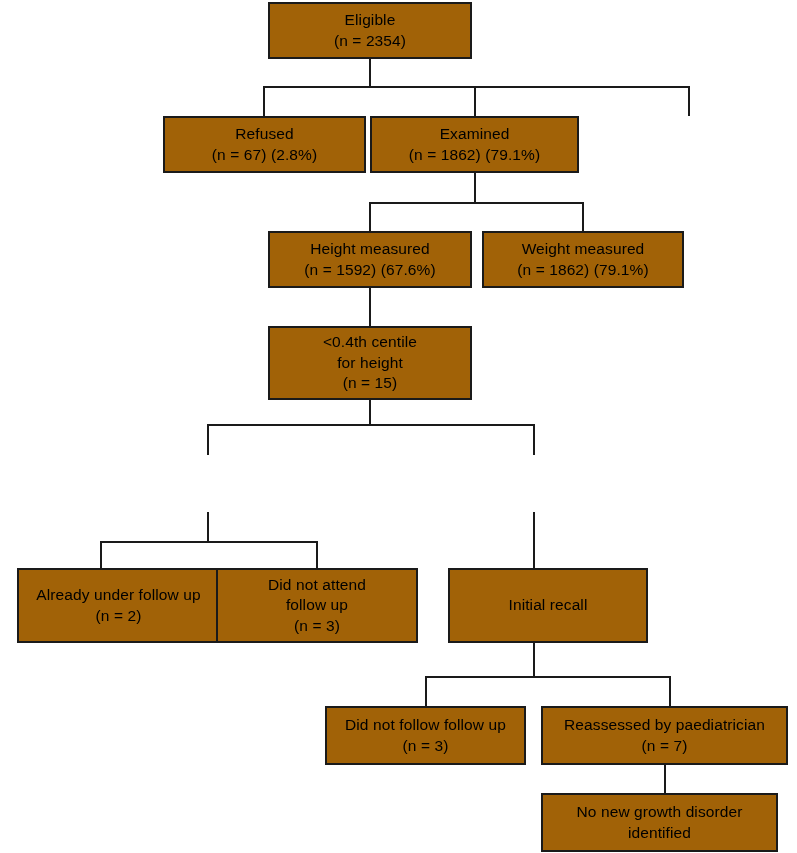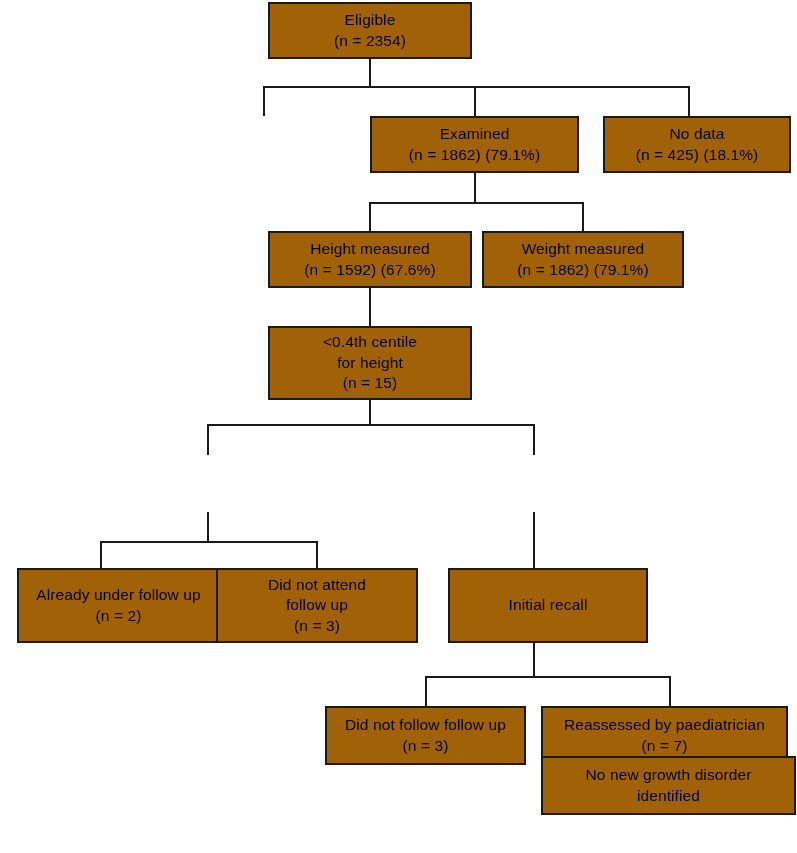--- a/index.html
+++ b/index.html
@@ -70,27 +70,27 @@
     <div class="connector v" style="left: 533px; top: 512px; height: 56px; background: rgb(26, 26, 26);"></div>
     <div class="connector v" style="left: 533px; top: 643px; height: 33px; background: rgb(26, 26, 26);"></div>
     <div class="connector h" style="left: 425px; top: 676px; width: 246px; background: rgb(26, 26, 26);"></div>
     <div class="connector v" style="left: 425px; top: 676px; height: 30px; background: rgb(26, 26, 26);"></div>
     <div class="connector v" style="left: 669px; top: 676px; height: 30px; background: rgb(26, 26, 26);"></div>
     <div class="connector v" style="left: 664px; top: 765px; height: 28px; background: rgb(26, 26, 26);"></div>
     <div class="node" style="left: 268px; top: 2px; width: 204px; height: 57px; border-color: rgb(26, 26, 26);">
       <span class="line">Eligible</span>
       <span class="line">(n = 2354)</span>
     </div>
+    <div class="node" style="left: 163px; top: 116px; width: 203px; height: 57px; border-color: rgb(26, 26, 26);">
+      <span class="line">Refused</span>
+      <span class="line">(n = 67) (2.8%)</span>
+    </div>
     <div class="node" style="left: 370px; top: 116px; width: 209px; height: 57px; border-color: rgb(26, 26, 26);">
       <span class="line">Examined</span>
       <span class="line">(n = 1862) (79.1%)</span>
-    </div>
-    <div class="node" style="left: 603px; top: 116px; width: 188px; height: 57px; border-color: rgb(26, 26, 26);">
-      <span class="line">No data</span>
-      <span class="line">(n = 425) (18.1%)</span>
     </div>
     <div class="node" style="left: 268px; top: 231px; width: 204px; height: 57px; border-color: rgb(26, 26, 26);">
       <span class="line">Height measured</span>
       <span class="line">(n = 1592) (67.6%)</span>
     </div>
     <div class="node" style="left: 482px; top: 231px; width: 202px; height: 57px; border-color: rgb(26, 26, 26);">
       <span class="line">Weight measured</span>
       <span class="line">(n = 1862) (79.1%)</span>
     </div>
     <div class="node" style="left: 268px; top: 326px; width: 204px; height: 74px; border-color: rgb(26, 26, 26);">
@@ -111,17 +111,17 @@
       <span class="line">Initial recall</span>
     </div>
     <div class="node" style="left: 325px; top: 706px; width: 201px; height: 59px; border-color: rgb(26, 26, 26);">
       <span class="line">Did not follow follow up</span>
       <span class="line">(n = 3)</span>
     </div>
     <div class="node" style="left: 541px; top: 706px; width: 247px; height: 59px; border-color: rgb(26, 26, 26);">
       <span class="line">Reassessed by paediatrician</span>
       <span class="line">(n = 7)</span>
     </div>
-    <div class="node" style="left: 541px; top: 756px; width: 255px; height: 59px; border-color: rgb(26, 26, 26);">
+    <div class="node" style="left: 541px; top: 793px; width: 237px; height: 59px; border-color: rgb(26, 26, 26);">
       <span class="line">No new growth disorder</span>
       <span class="line">identified</span>
     </div>
   </div>
 
 </body></html>

